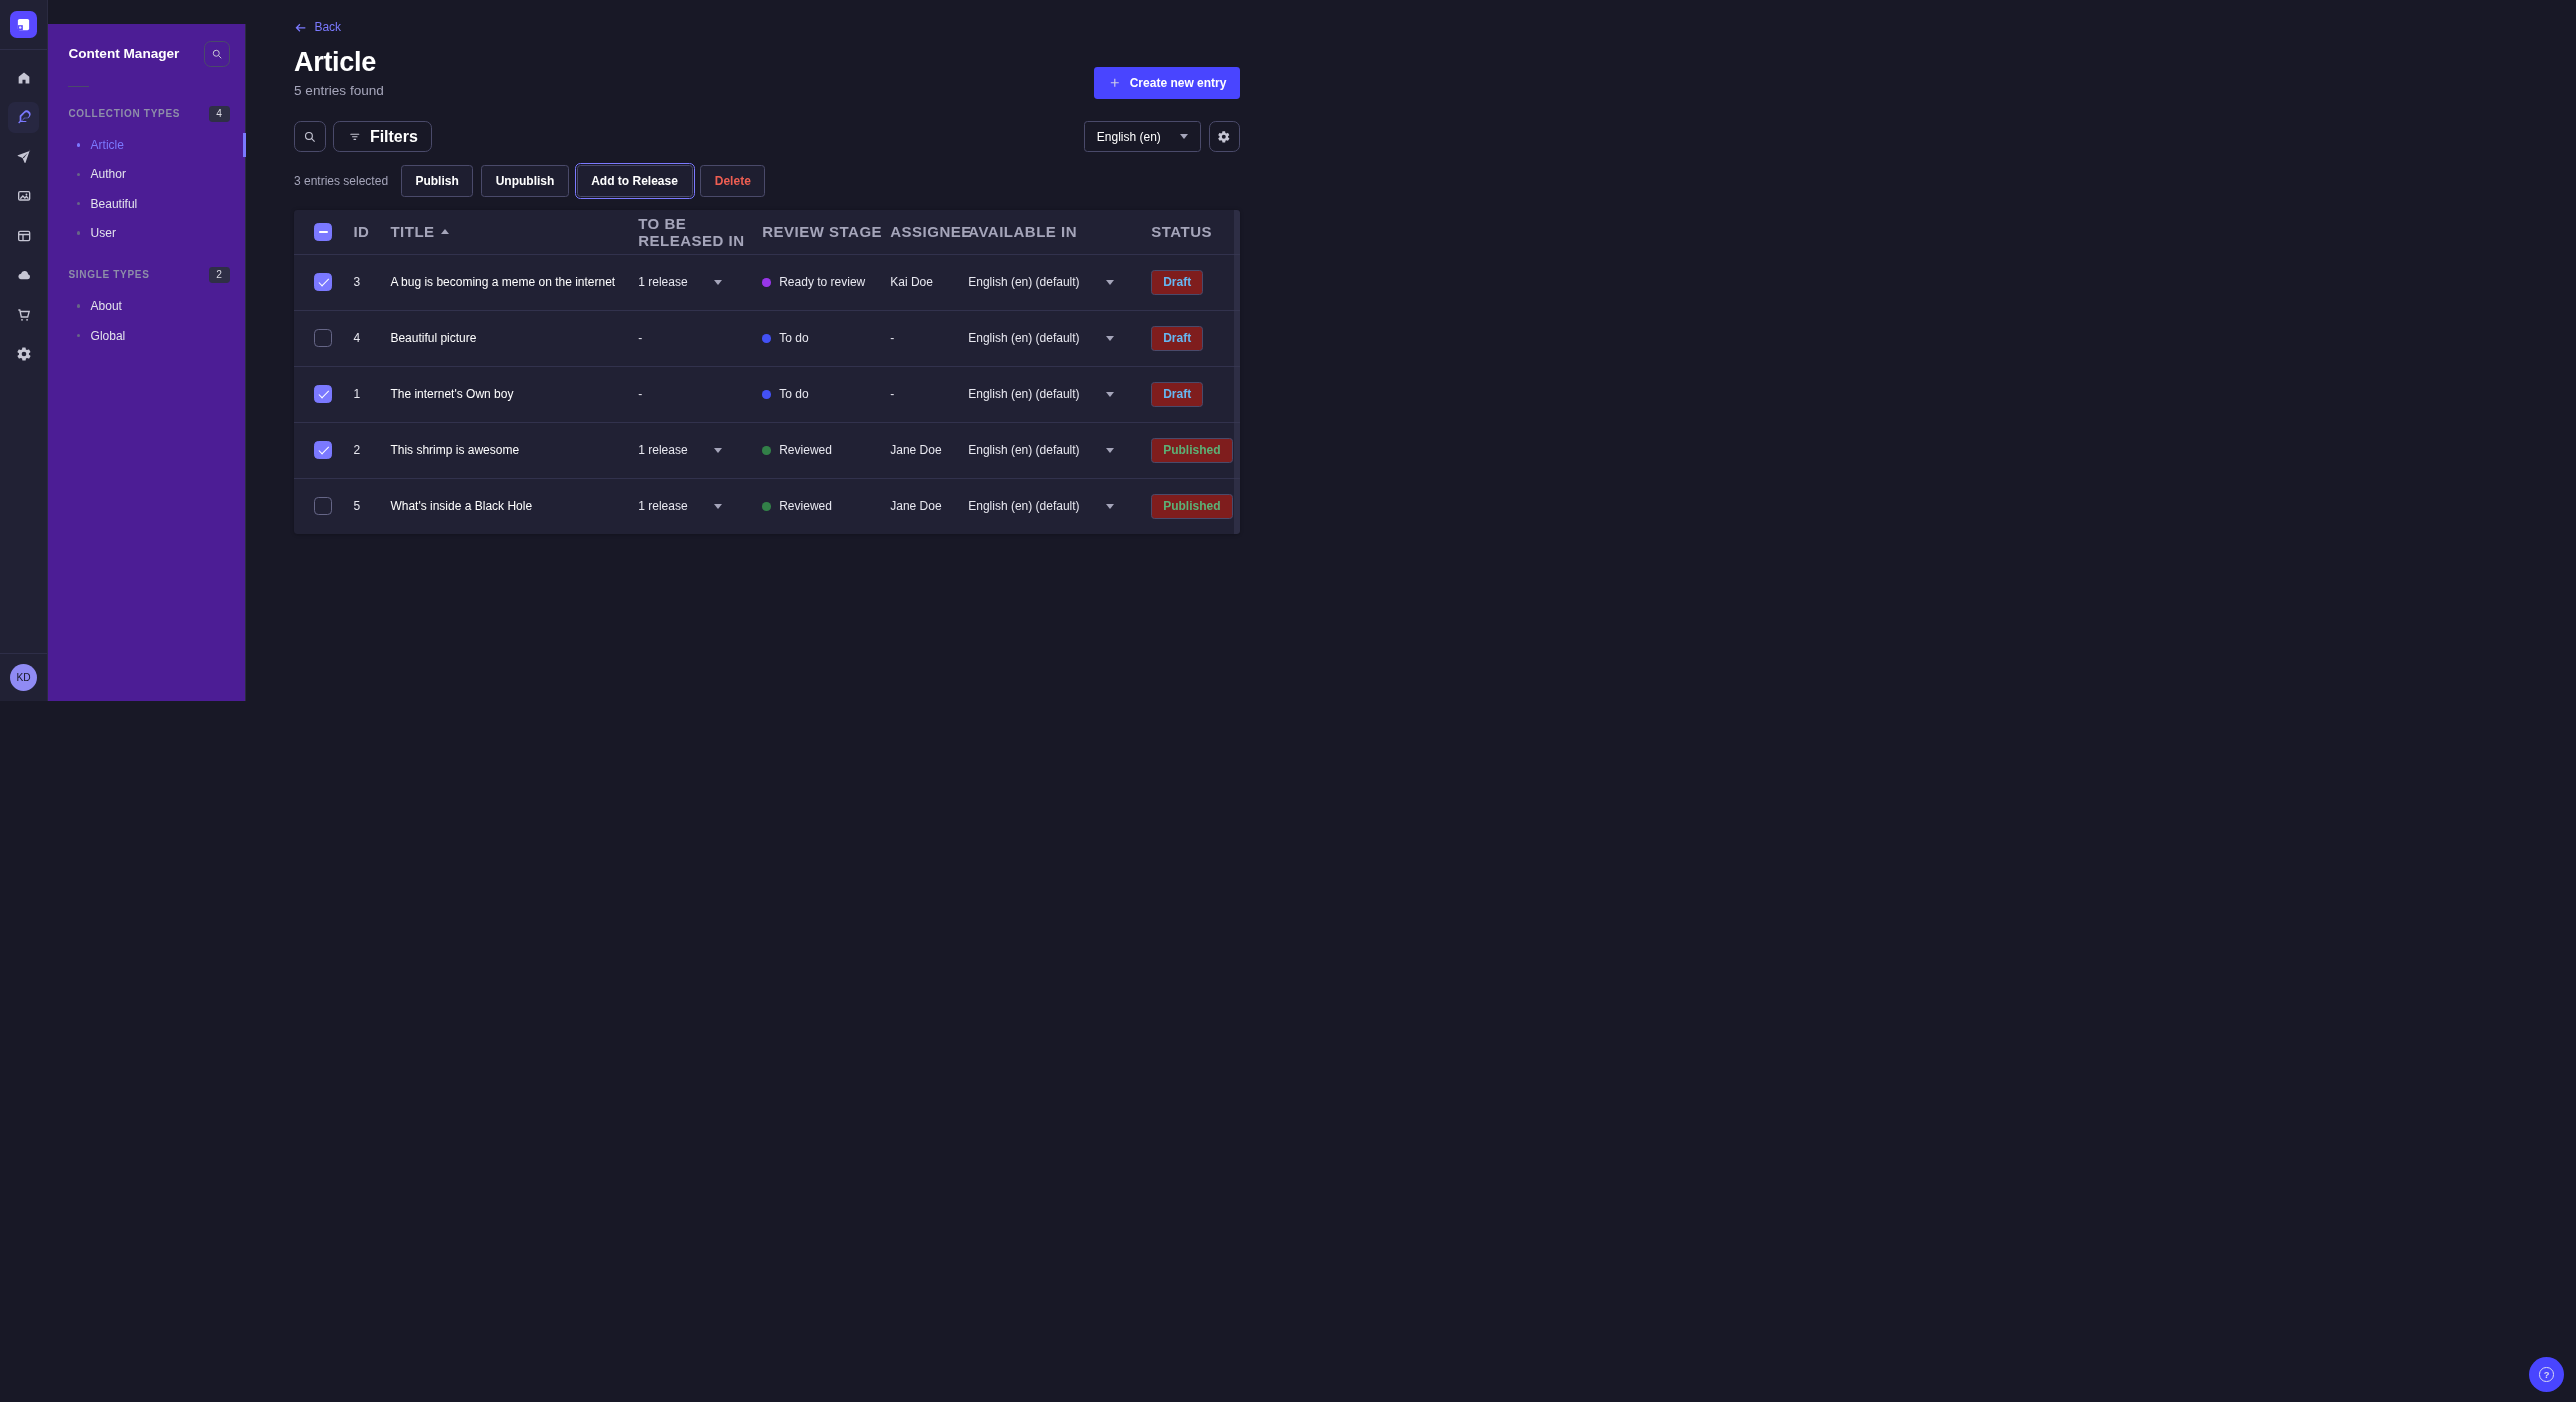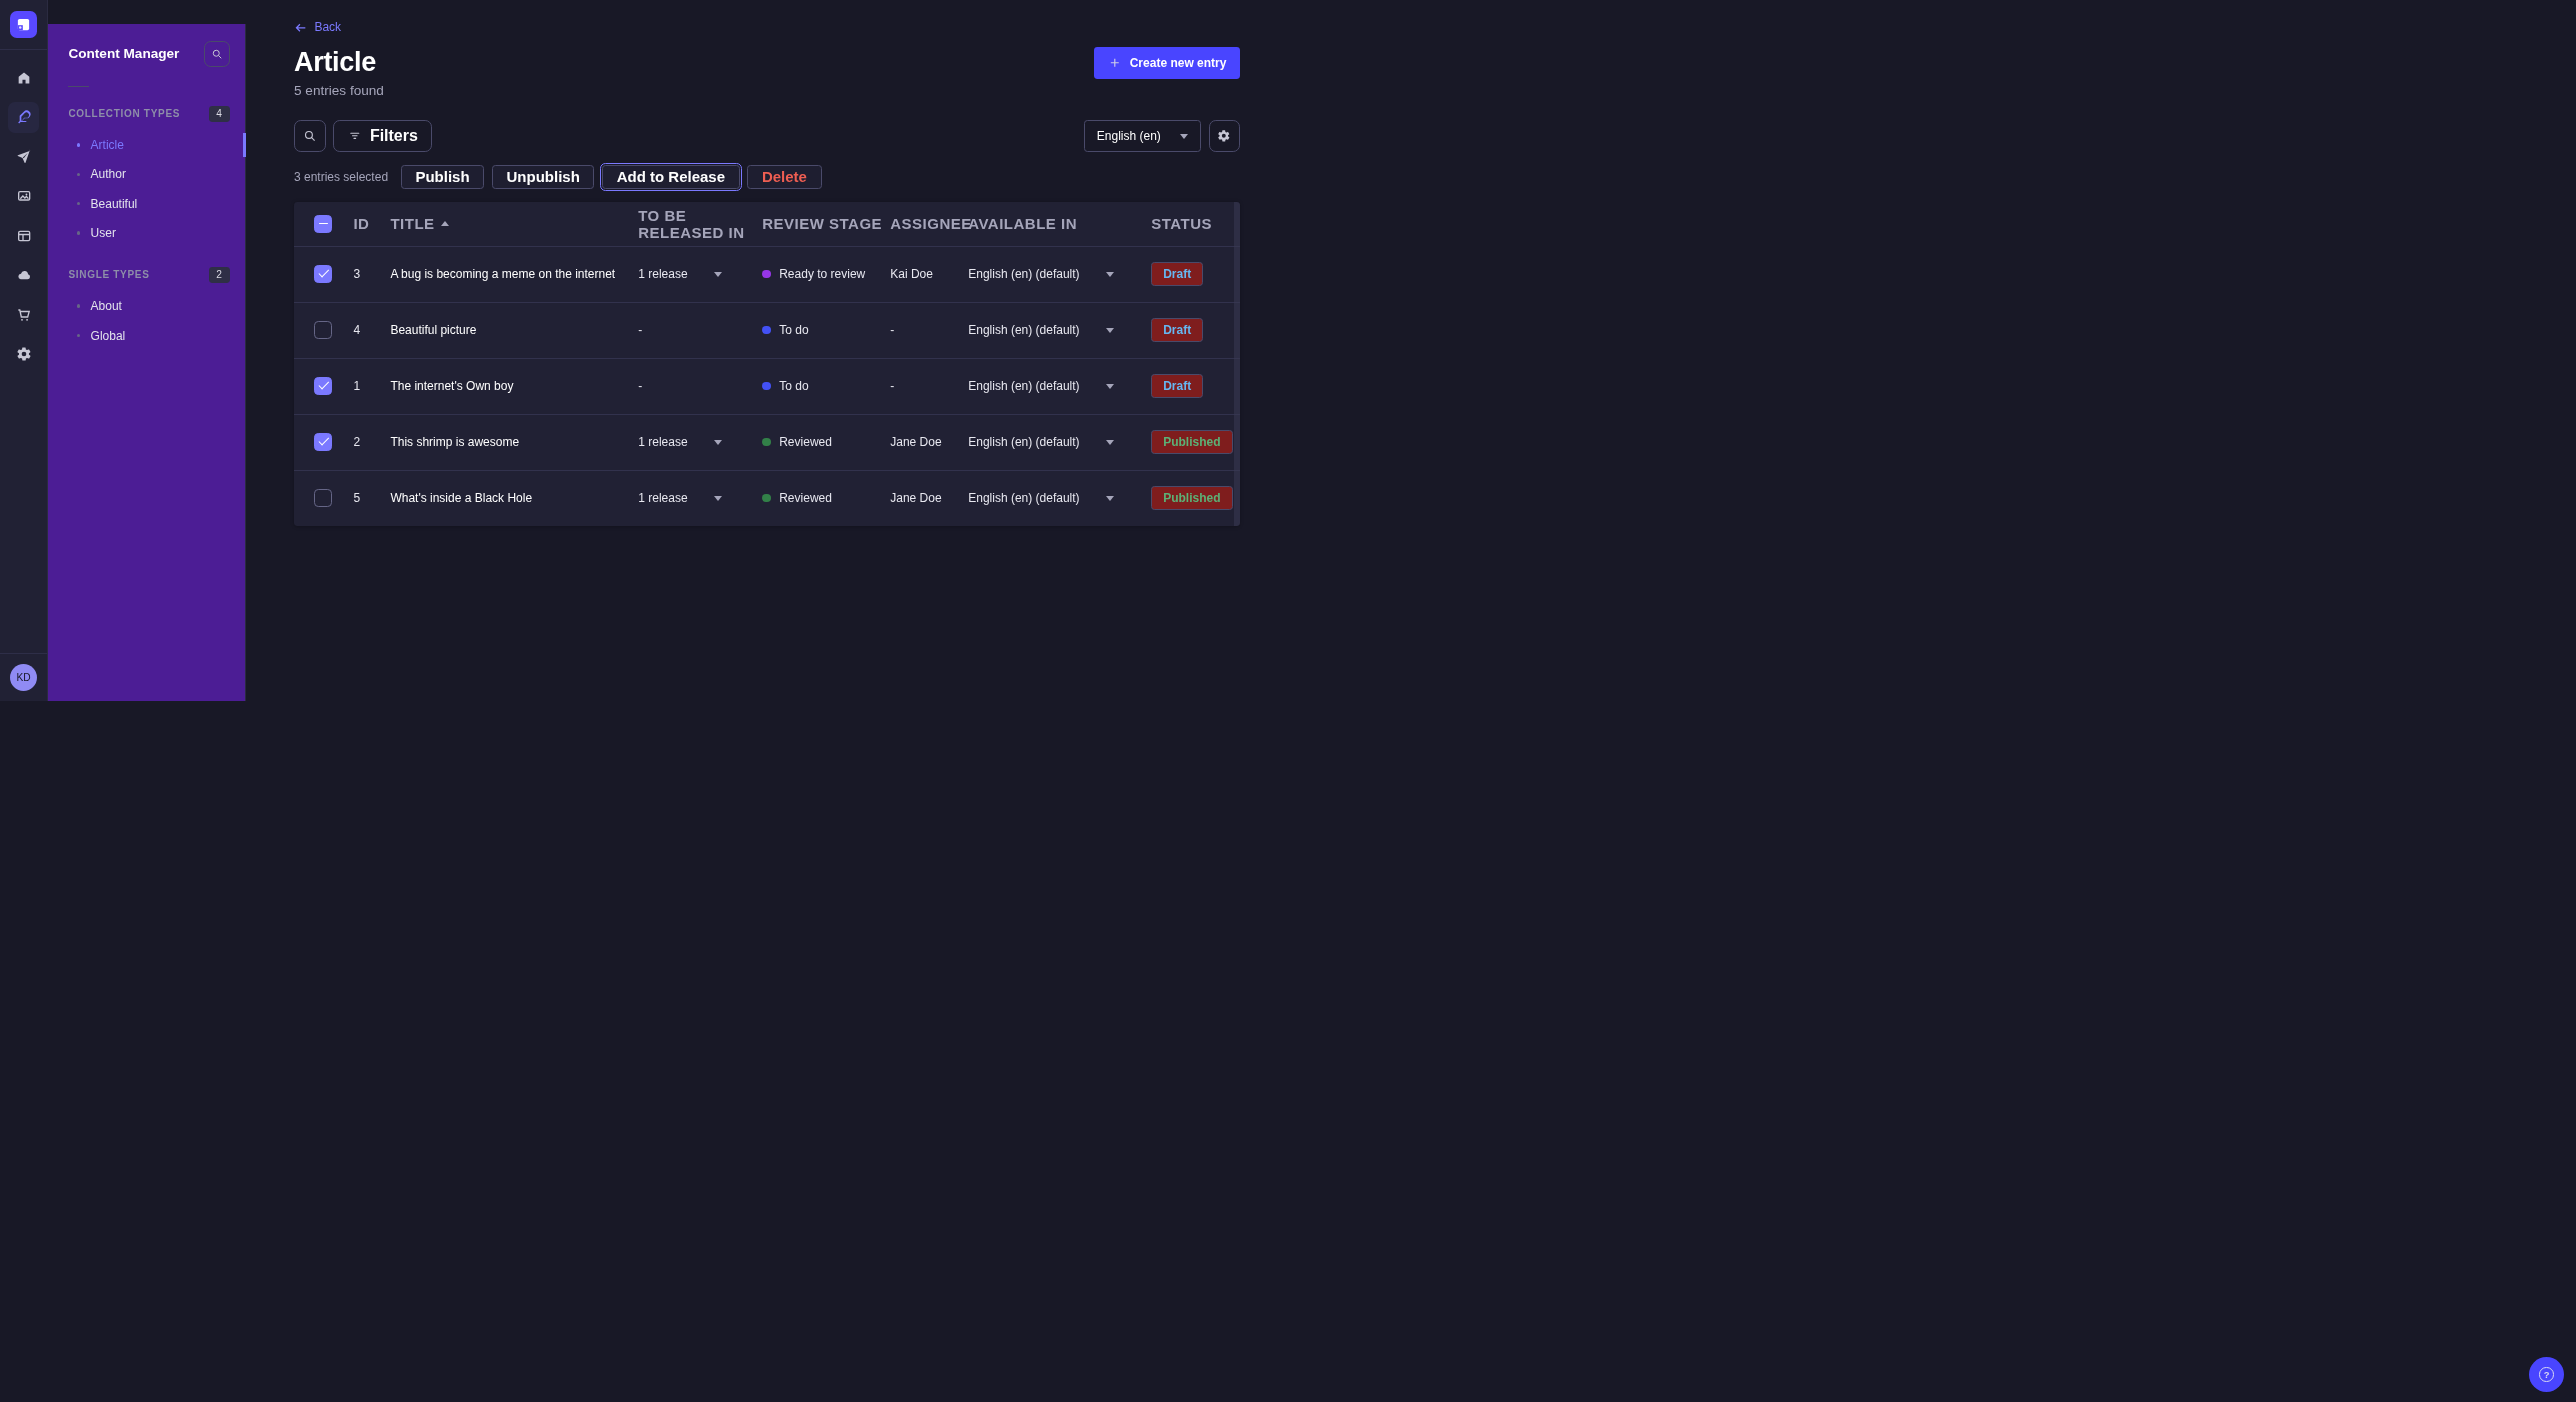--- a/index.html
+++ b/index.html
@@ -44,39 +44,39 @@
 
   
   main { flex:1; position:relative; padding:20.4px 48px 0; min-width:0; }
   .back { display:inline-flex; align-items:center; gap:6.8px; color:#7b79ff; font-size:12px;
     text-decoration:none; cursor:pointer; }
   .back svg { width:13.6px; height:13.6px; }
   .headrow { display:flex; justify-content:space-between; align-items:flex-start; margin-top:10.2px; }
   .page-title { color:#fff; font-size:27px; font-weight:700; letter-spacing:-0.3px; }
   .page-sub { color:#a5a5ba; font-size:13.6px; margin-top:5.1px; }
   .create-btn { display:flex; align-items:center; gap:8.5px; height:31.5px; padding:0 13.6px;
-    background:#4945ff; color:#fff; border:none; border-radius:3.4px; font-size:12px; font-weight:700; cursor:pointer; }
+    background:#4945ff; color:#fff; border:none; border-radius:3.4px; font-size:12px; font-weight:700; cursor:pointer;margin-top:20px; }
   .create-btn svg { width:13.6px; height:13.6px; color:#cfcfe8; }
 
   .toolbar { display:flex; justify-content:space-between; align-items:center; margin-top:22px; }
   .tool-left, .tool-right { display:flex; align-items:center; gap:7.7px; }
   .icon-btn { width:31.5px; height:31.5px; background:transparent; border:0.9px solid #4a4a6a;
     border-radius:6.8px; color:#c6c6d4; display:flex; align-items:center; justify-content:center; cursor:pointer; }
   .icon-btn svg { width:13.6px; height:13.6px; }
   .filters-btn { display:flex; align-items:center; gap:8.5px; height:31.5px; padding:0 13.6px;
     background:transparent; border:0.9px solid #4a4a6a; border-radius:6.8px; color:#fff;
     font-size:16px; font-weight:700; cursor:pointer; }
   .filters-btn svg { width:13.6px; height:13.6px; color:#c6c6d4; }
   .locale-select { display:flex; align-items:center; gap:19px; height:31.5px; padding:0 12px;
     background:transparent; border:0.9px solid #4a4a6a; border-radius:3.4px; color:#fff; font-size:12px; cursor:pointer; }
 
   .selectbar { display:flex; align-items:center; gap:7.7px; margin-top:12.8px; }
   .select-count { color:#a5a5ba; font-size:12px; margin-right:5.1px; }
-  .act-btn { height:24px; padding:0 13.6px; background:#1e1e30; border:0.9px solid #4a4a6a; border-radius:3.4px;
-    color:#fff; font-size:15px; font-weight:700; cursor:pointer; }
+  .act-btn { height:32px; padding:0 13.6px; background:#1e1e30; border:0.9px solid #4a4a6a; border-radius:3.4px;
+    color:#fff; font-size:12px; font-weight:700; cursor:pointer; }
   .act-btn.ring { outline:1.7px solid #7b79ff; outline-offset:1.7px; }
   .act-btn.danger { color:#ee5e52; }
 
   
   .card { position:relative; margin-top:12.8px; background:#212134; border-radius:3.4px;
     box-shadow:0 0.9px 3.4px rgba(0,0,0,.25); }
   .tr { display:grid; grid-template-columns:39px 37px 1fr 124px 128px 78px 183px 82px;
     align-items:center; padding:0 6.8px 0 20.4px; }
   .thead { height:44px; }
   .th { color:#a5a5ba; font-size:15px; font-weight:700; letter-spacing:0.5px; display:flex; align-items:center; gap:6.8px; }

